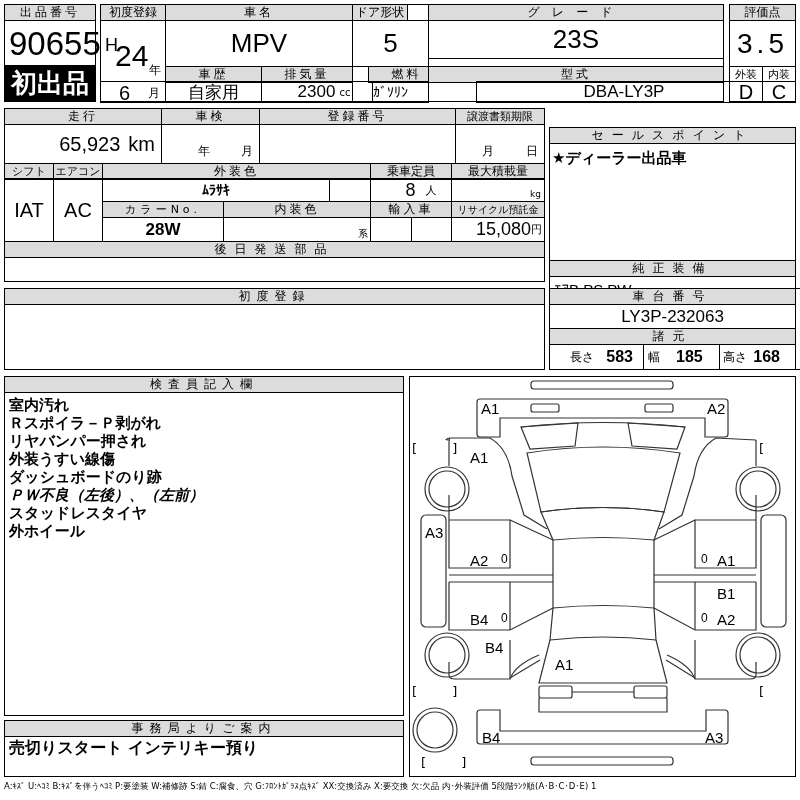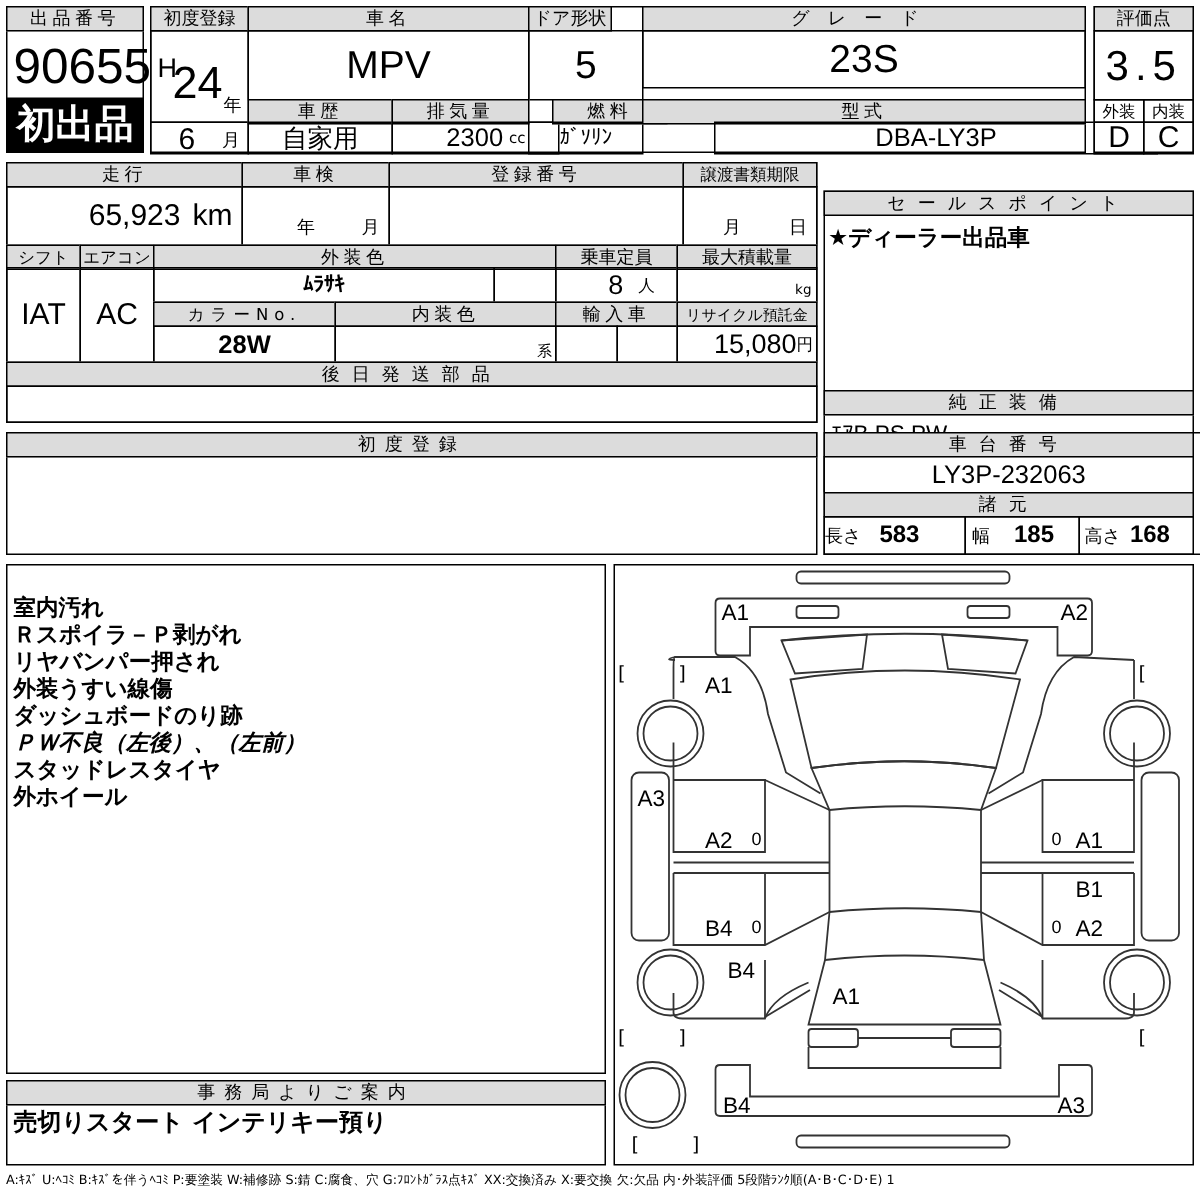--- a/index.html
+++ b/index.html
@@ -132,35 +132,36 @@
 
 <div class="box" style="left:4px;top:288px;width:541px;height:82px;">
   <div class="cell hdr" style="left:-1px;top:-1px;width:541px;letter-spacing:6px;">初度登録</div>
   <div class="abs" style="left:4px;top:20px;"></div>
 </div>
 
 <div class="box" style="left:549px;top:288px;width:293px;height:82px;">
   <div class="cell hdr" style="left:-1px;top:-1px;width:247px;letter-spacing:8px;">車台番号</div>
   <div class="cell big" style="left:-1px;top:15px;width:247px;height:25px;font-size:17px;border-bottom:none;border-top:none;">LY3P-232063</div>
   <div class="cell hdr" style="left:-1px;top:39px;width:247px;letter-spacing:8px;">諸元</div>
-  <div class="cell" style="left:-1px;top:55px;width:95px;height:26px;justify-content:flex-start;padding-left:0;">
+  <div class="cell" style="left:-1px;top:55px;width:95px;height:26px;justify-content:flex-start;padding-left:20px;">
     <span style="font-size:12px;">長さ</span>
     <span class="big bold" style="font-size:16px;margin-left:12px;">583</span>
   </div>
   <div class="cell" style="left:93px;top:55px;width:77px;height:26px;justify-content:flex-start;padding-left:4px;">
     <span style="font-size:12px;">幅</span>
     <span class="big bold" style="font-size:16px;margin-left:16px;">185</span>
   </div>
   <div class="cell" style="left:169px;top:55px;width:77px;height:26px;justify-content:flex-start;padding-left:3px;">
     <span style="font-size:12px;">高さ</span>
     <span class="big bold" style="font-size:16px;margin-left:6px;">168</span>
   </div>
 </div>
 
 <div class="box" style="left:4px;top:376px;width:400px;height:340px;">
+  <div class="cell hdr" style="left:-1px;top:-1px;width:400px;letter-spacing:6px;">検査員記入欄</div>
   <div class="abs bold" style="left:4px;top:19px;font-size:15px;line-height:18px;">室内汚れ</div>
   <div class="abs bold" style="left:4px;top:37px;font-size:15px;line-height:18px;">Ｒスポイラ－Ｐ剥がれ</div>
   <div class="abs bold" style="left:4px;top:55px;font-size:15px;line-height:18px;">リヤバンパー押され</div>
   <div class="abs bold" style="left:4px;top:73px;font-size:15px;line-height:18px;">外装うすい線傷</div>
   <div class="abs bold" style="left:4px;top:91px;font-size:15px;line-height:18px;">ダッシュボードのり跡</div>
   <div class="abs bold" style="left:4px;top:109px;font-size:15px;line-height:18px;font-style:italic;">ＰＷ不良（左後）、（左前）</div>
   <div class="abs bold" style="left:4px;top:127px;font-size:15px;line-height:18px;">スタッドレスタイヤ</div>
   <div class="abs bold" style="left:4px;top:145px;font-size:15px;line-height:18px;">外ホイール</div>
 </div>
 

